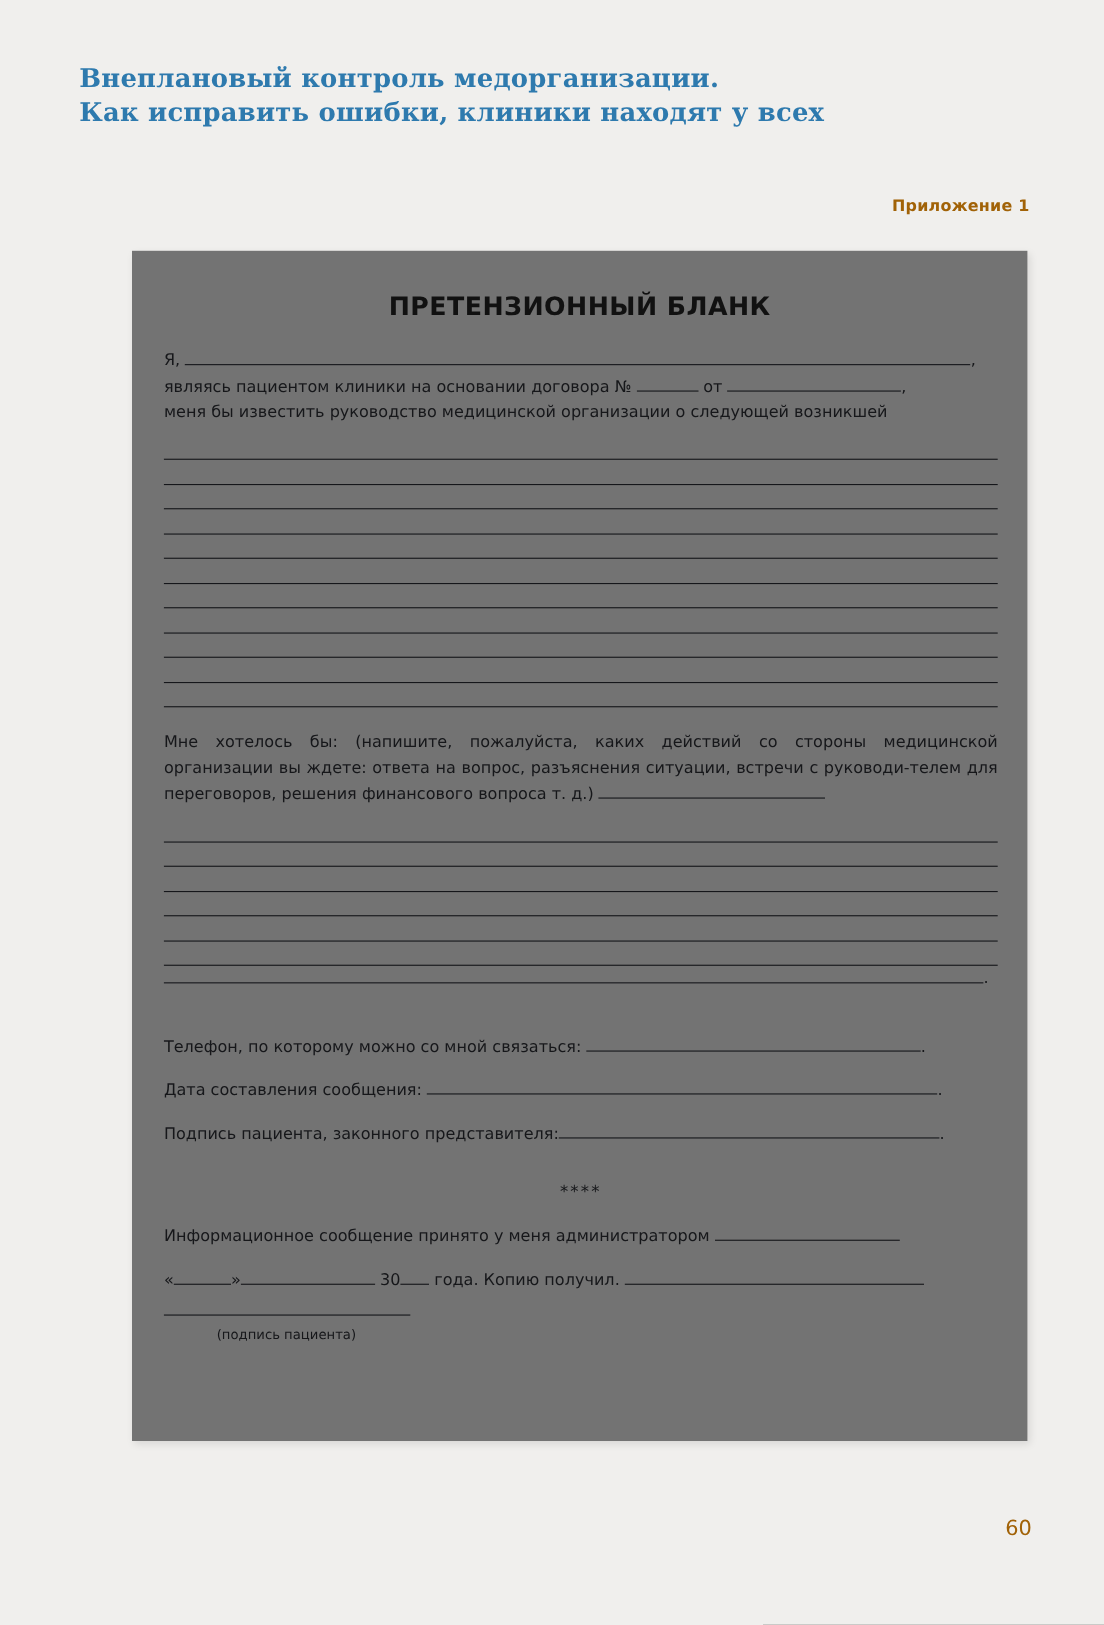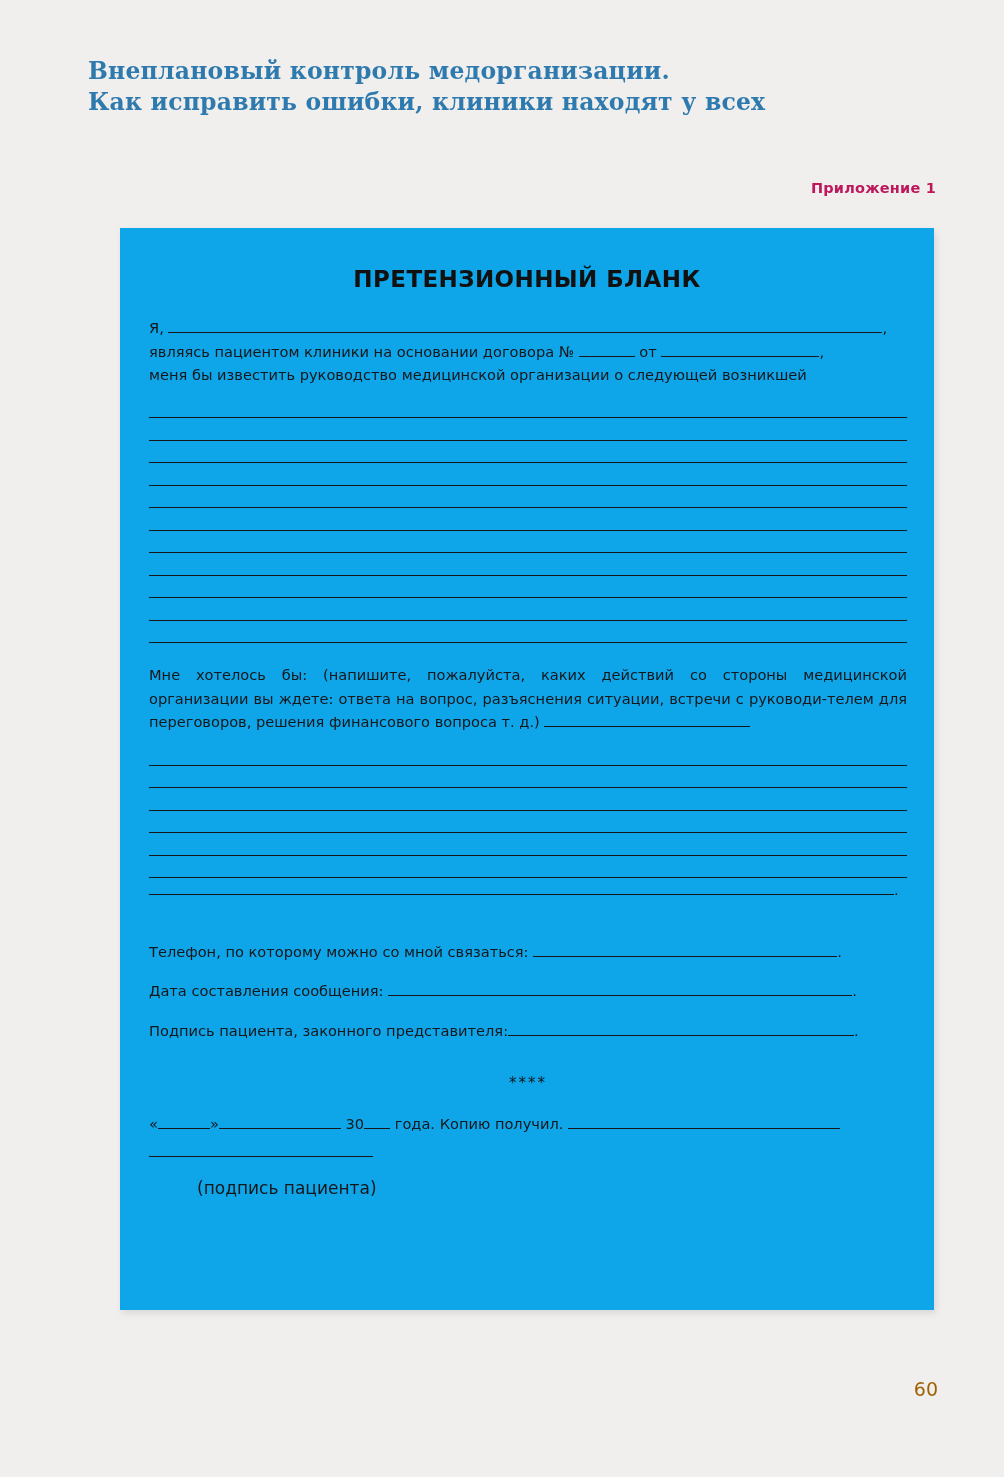--- a/index.html
+++ b/index.html
@@ -11,52 +11,52 @@
     height: 1477px;
     background: #f0efed;
     font-family: "DejaVu Sans", sans-serif;
     position: relative;
     overflow: hidden;
   }
 
   
   .doc-header {
     position: absolute;
-    left: 88px;
+    left: 72px;
     top: 56px;
     width: 820px;
   }
   .doc-header .line {
     font-family: "DejaVu Serif", serif;
     font-weight: bold;
     font-size: 23.5px;
     line-height: 31px;
     color: #2e7aae;
     letter-spacing: 0.2px;
     white-space: nowrap;
   }
 
   .appendix-label {
     position: absolute;
     right: 68px;
     top: 180px;
     font-size: 14.5px;
     font-weight: bold;
-    color: #be185d;
+    color: #a16207;
     letter-spacing: 0.2px;
   }
 
   
   .sheet {
     position: absolute;
     left: 120px;
     top: 228px;
     width: 814px;
     height: 1082px;
-    background: #0ea5e9;
+    background: #737373;
     box-shadow: 2px 3px 7px rgba(0,0,0,0.10);
   }
 
   .sheet-title {
     text-align: center;
     font-size: 23px;
     font-weight: bold;
     color: #111;
     letter-spacing: 0.4px;
     margin-top: 38px;
@@ -119,23 +119,23 @@
     margin-top: 16px;
   }
 
   .sig-rule {
     margin-top: 18px;
     width: 224px;
     border-bottom: 1.1px solid #15161a;
     height: 2px;
   }
   .sig-caption {
-    margin-top: 20px;
+    margin-top: 6px;
     margin-left: 48px;
-    font-size: 17px;
+    font-size: 12px;
     color: #16171a;
   }
 
   .page-number {
     position: absolute;
     right: 66px;
     top: 1378px;
     font-size: 19px;
     color: #a16207;
   }
@@ -212,20 +212,24 @@
     <div class="contact-line">
       <span>Дата составления сообщения:</span>
       <span class="u" style="width:464px;"></span><span>.</span>
     </div>
     <div class="contact-line">
       <span>Подпись пациента, законного представителя:</span><span class="u" style="width:346px;"></span><span>.</span>
     </div>
 
     <div class="stars">****</div>
 
+    <div class="accept-line">
+      <span>Информационное сообщение принято у меня администратором</span>
+      <span class="u" style="width:168px;"></span>
+    </div>
 
     <div class="accept-line2">
       <span>«</span><span class="u" style="width:52px;"></span><span>»</span><span class="u" style="width:122px;"></span>
       <span>30</span><span class="u" style="width:26px;"></span>
       <span>года. Копию получил.</span>
       <span class="u" style="width:272px;"></span>
     </div>
 
     <div class="sig-rule"></div>
     <div class="sig-caption">(подпись пациента)</div>

